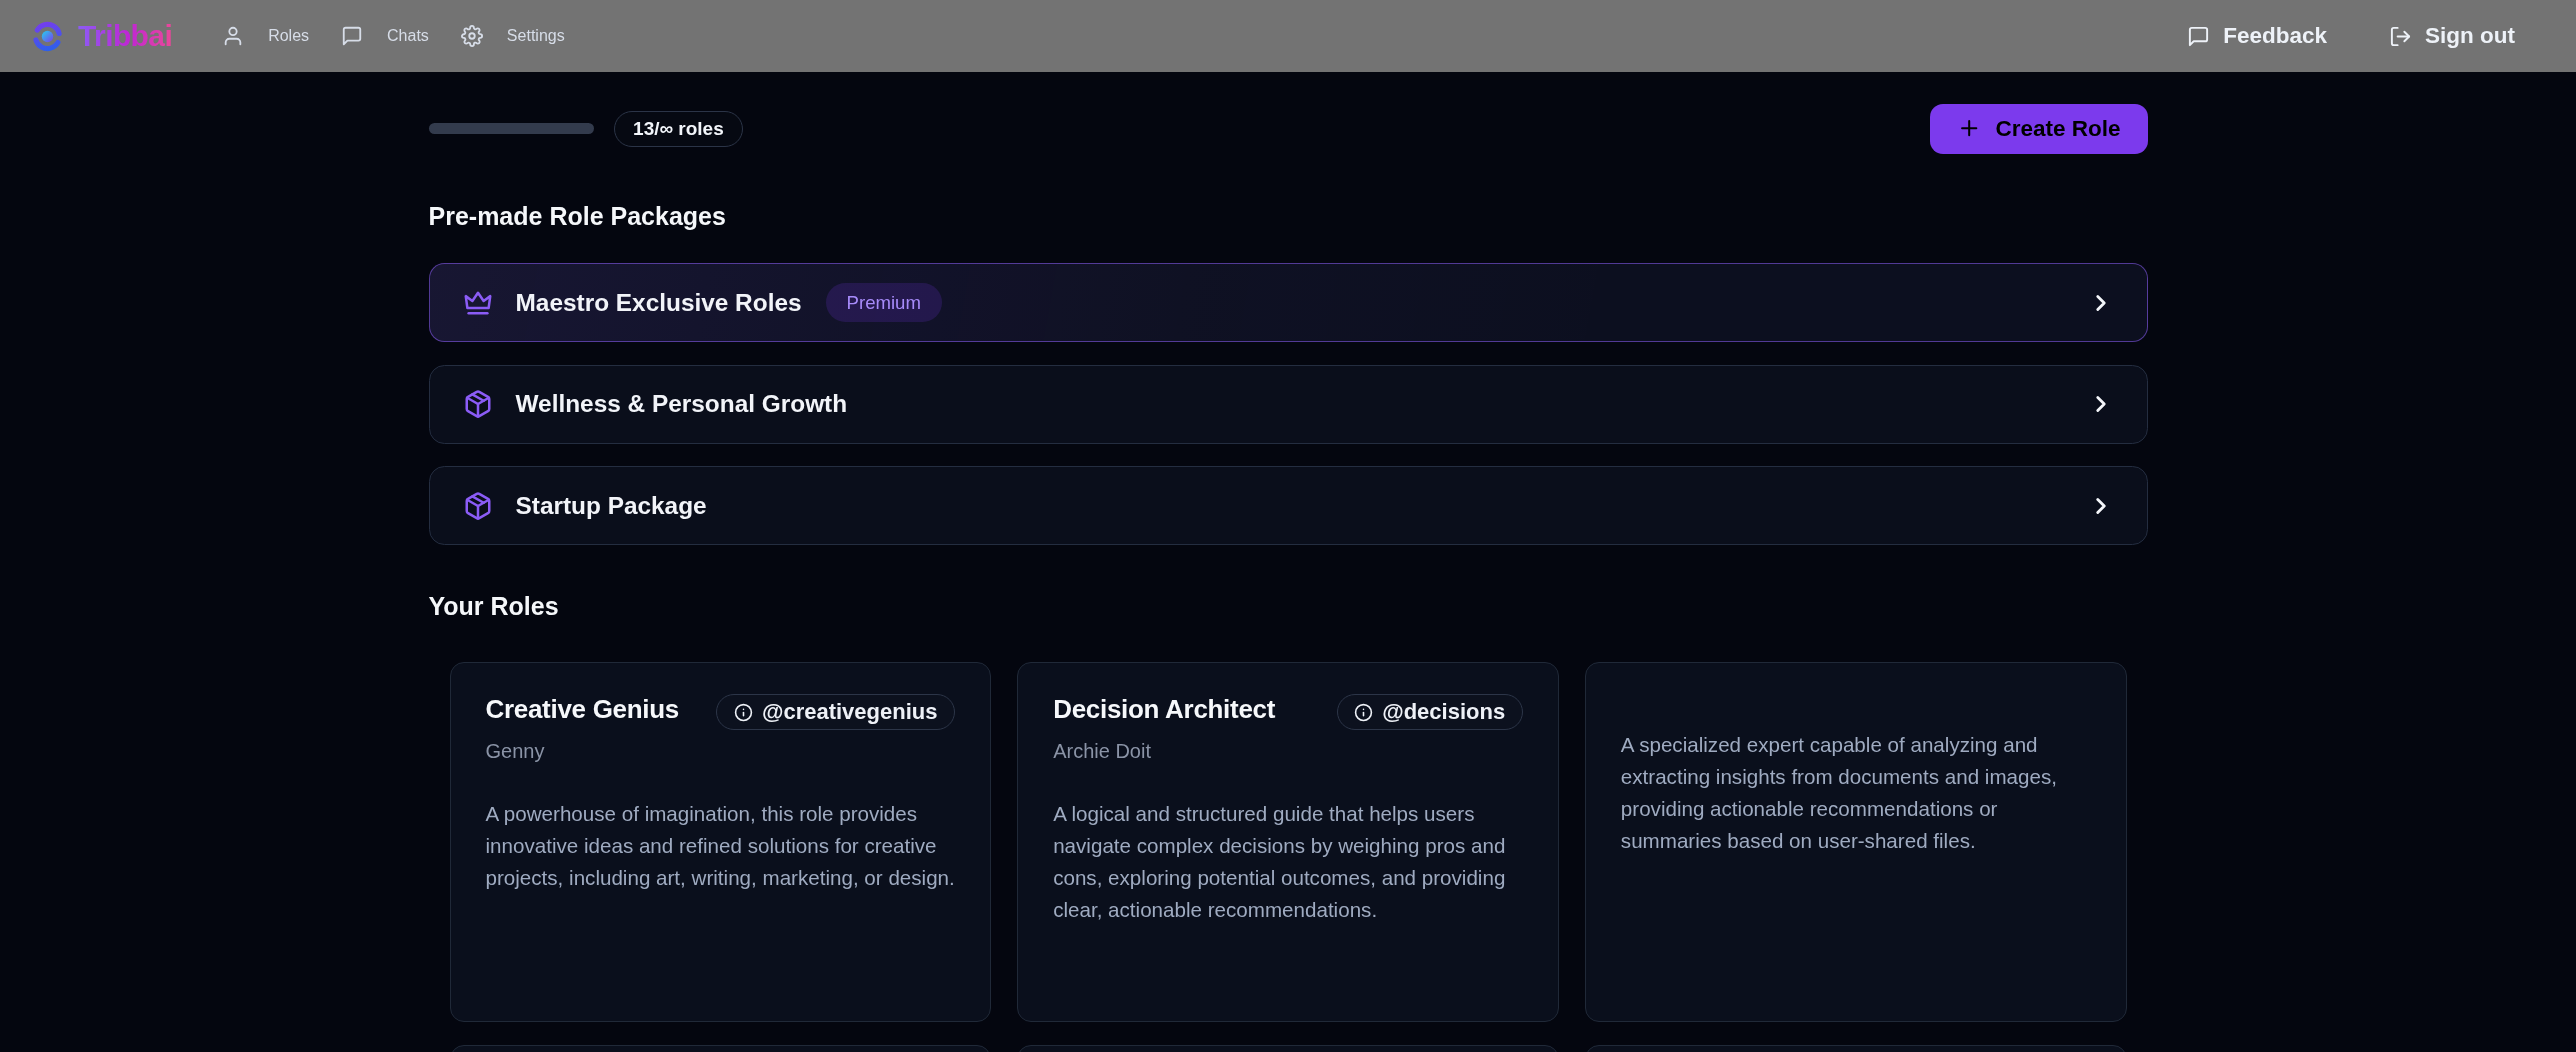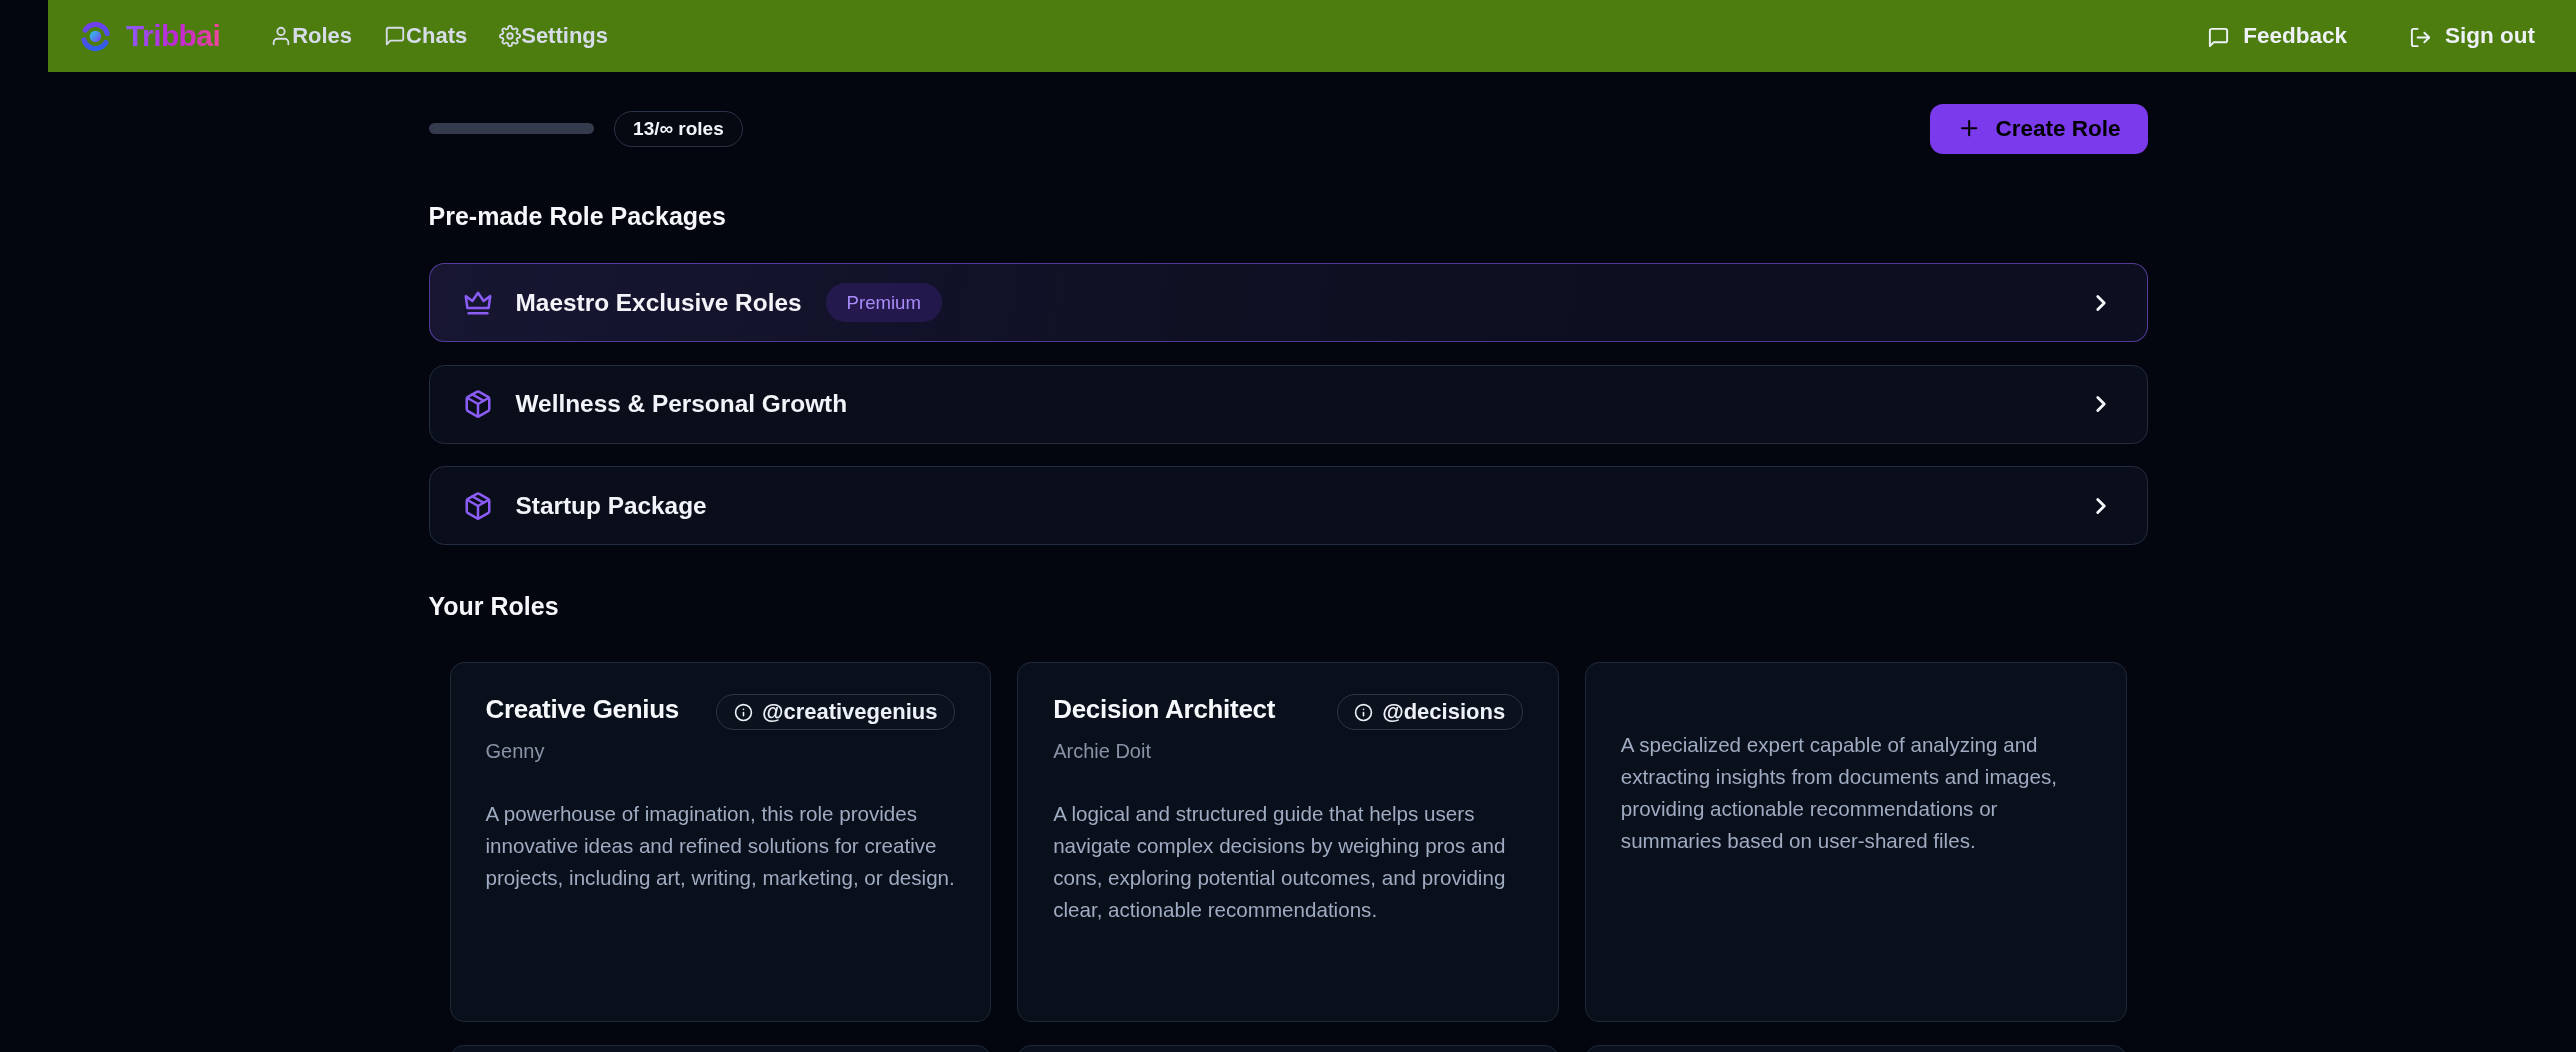--- a/index.html
+++ b/index.html
@@ -6,39 +6,38 @@
   html,body { width:2576px; height:1053px; overflow:hidden; }
   body {
     background:#04060f;
     font-family:"Liberation Sans", sans-serif;
     color:#f5f7fa;
   }
   svg { display:block; }
 
   
   .header {
-    height:72px; background:#4d7c0f;
+    height:72px; background:#737373;
     display:flex; align-items:center;
-    padding:0 41px 0 31px;
-    margin-left:48px;
+    padding:0 61px 0 31px;
   }
   .logo { display:flex; align-items:center; gap:14px; margin-right:50px; cursor:pointer; }
   .brand {
     font-size:30px; font-weight:800; letter-spacing:-0.6px;
     background:linear-gradient(90deg,#8b5cf6 0%,#c026d3 55%,#ec4899 100%);
     -webkit-background-clip:text; background-clip:text; color:transparent;
   }
   .nav { display:flex; align-items:center; gap:32px; }
   .nav-item {
-    display:flex; align-items:center; gap:0;
-    color:#d7dde8; font-size:22px; font-weight:700; cursor:pointer;
+    display:flex; align-items:center; gap:24px;
+    color:#d7dde8; font-size:16px; font-weight:400; cursor:pointer;
   }
   .header-right { margin-left:auto; display:flex; align-items:center; gap:62px; }
   .header-action {
-    display:flex; align-items:flex-end; gap:13px;
+    display:flex; align-items:center; gap:13px;
     color:#eef2f8; font-size:22.5px; font-weight:700; cursor:pointer;
   }
   .icon-stroke { stroke:currentColor; fill:none; stroke-width:2; stroke-linecap:round; stroke-linejoin:round; }
 
   
   .main { width:1719px; margin:0 auto; }
 
   .toolbar { margin-top:31px; display:flex; align-items:center; height:51px; }
   .progress-track { width:165px; height:11.6px; border-radius:6.4px; background:#333b4d; }
   .count-badge {

